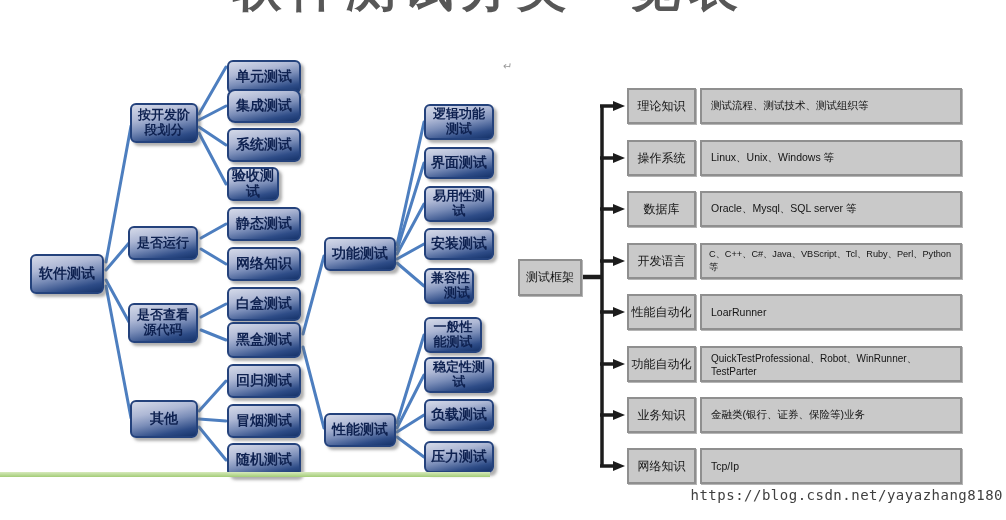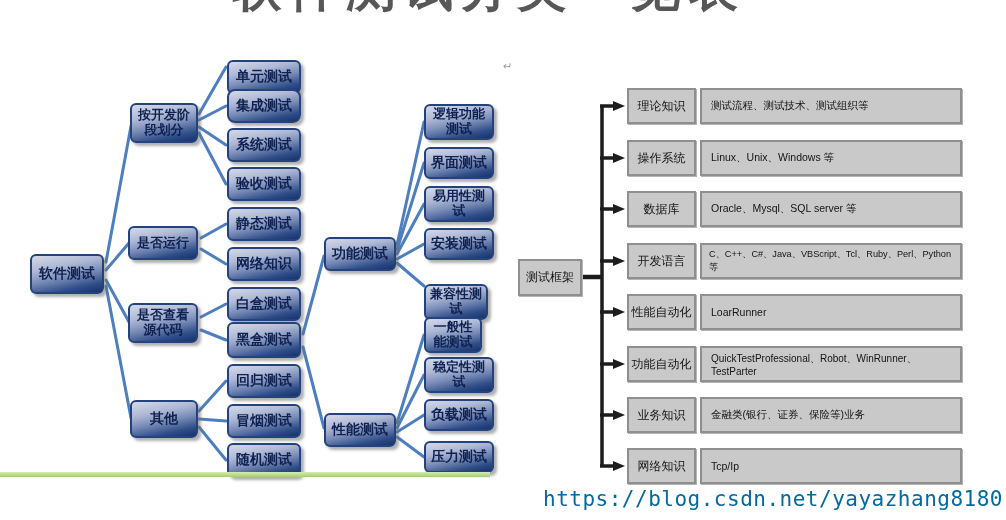--- a/index.html
+++ b/index.html
@@ -46,21 +46,21 @@
   }
   
   .return-mark{
     position:absolute;left:503px;top:60px;font-size:11px;color:#9a9a9a;
     transform:rotate(8deg);
   }
   
   .watermark{
     position:absolute;right:3px;top:487px;
     font-family:"DejaVu Sans Mono","Liberation Mono",monospace;
-    font-size:21px;letter-spacing:.5px;color:#0369a1;white-space:nowrap;
+    font-size:14px;letter-spacing:.5px;color:#404040;white-space:nowrap;
   }
 </style>
 </head>
 <body>
 
 <div class="stage">
 
   <div class="clipped-title">软件测试分类一览表</div>
 
   <svg class="lines" width="1006" height="520">
@@ -118,37 +118,37 @@
 
   <div class="node" style="left:30px;top:254px;width:74px;height:40px;">软件测试</div>
   <div class="node small" style="left:130px;top:103px;width:68px;height:40px;">按开发阶段划分</div>
   <div class="node small" style="left:128px;top:226px;width:70px;height:34px;">是否运行</div>
   <div class="node small" style="left:128px;top:303px;width:70px;height:40px;">是否查看源代码</div>
   <div class="node" style="left:130px;top:400px;width:68px;height:38px;">其他</div>
 
   <div class="node" style="left:227px;top:60px;width:74px;height:34px;">单元测试</div>
   <div class="node" style="left:227px;top:89px;width:74px;height:34px;border-radius:8px;">集成测试</div>
   <div class="node" style="left:227px;top:128px;width:74px;height:34px;">系统测试</div>
-  <div class="node" style="left:227px;top:167px;width:74px;height:34px;">验收测试</div>
+  <div class="node" style="left:227px;top:167px;width:52px;height:34px;">验收测试</div>
   <div class="node" style="left:227px;top:207px;width:74px;height:34px;">静态测试</div>
   <div class="node" style="left:227px;top:247px;width:74px;height:34px;">网络知识</div>
   <div class="node" style="left:227px;top:287px;width:74px;height:34px;">白盒测试</div>
   <div class="node" style="left:227px;top:322px;width:74px;height:36px;">黑盒测试</div>
   <div class="node" style="left:227px;top:364px;width:74px;height:34px;">回归测试</div>
   <div class="node" style="left:227px;top:404px;width:74px;height:34px;">冒烟测试</div>
   <div class="node" style="left:227px;top:443px;width:74px;height:34px;">随机测试</div>
 
   <div class="node" style="left:324px;top:237px;width:72px;height:34px;">功能测试</div>
   <div class="node" style="left:324px;top:413px;width:72px;height:34px;">性能测试</div>
 
   <div class="node small" style="left:424px;top:104px;width:70px;height:36px;text-align:center;">逻辑功能测试</div>
   <div class="node" style="left:424px;top:147px;width:70px;height:32px;">界面测试</div>
   <div class="node small" style="left:424px;top:186px;width:70px;height:36px;">易用性测试</div>
   <div class="node" style="left:424px;top:228px;width:70px;height:32px;">安装测试</div>
-  <div class="node small" style="left:424px;top:284px;width:64px;height:36px;">兼容性测试</div>
+  <div class="node small" style="left:424px;top:268px;width:50px;height:36px;text-align:right;">兼容性测试</div>
 
   <div class="node small" style="left:424px;top:317px;width:58px;height:36px;">一般性能测试</div>
   <div class="node small" style="left:424px;top:357px;width:70px;height:36px;">稳定性测试</div>
   <div class="node" style="left:424px;top:399px;width:70px;height:32px;">负载测试</div>
   <div class="node" style="left:424px;top:441px;width:70px;height:32px;">压力测试</div>
 
   <div class="gbox framework-root">测试框架</div>
 
   <div class="gbox glabel r0">理论知识</div>
   <div class="gbox gvalue r0">测试流程、测试技术、测试组织等</div>

